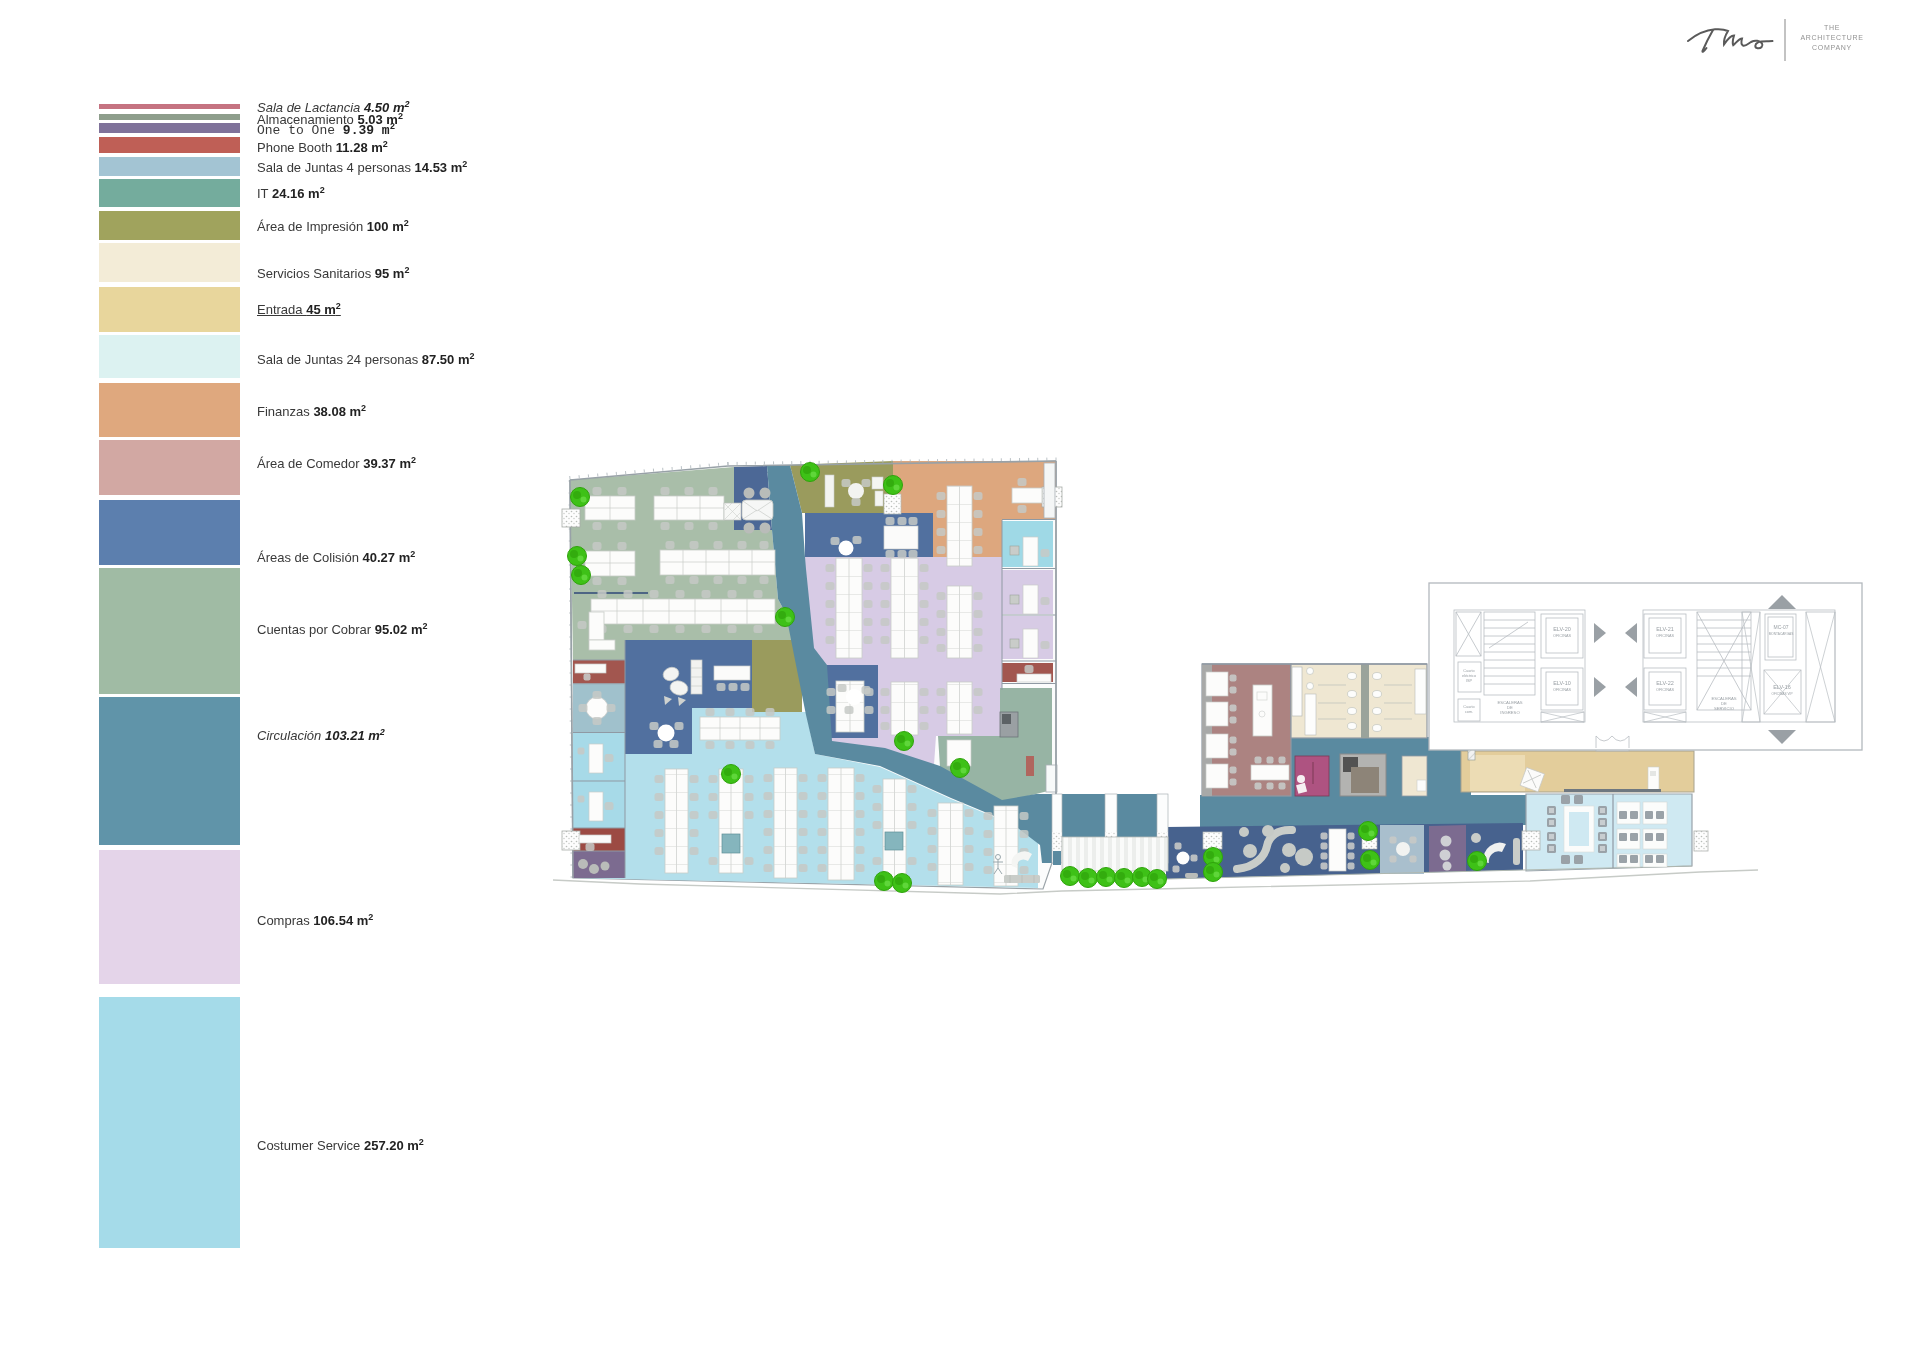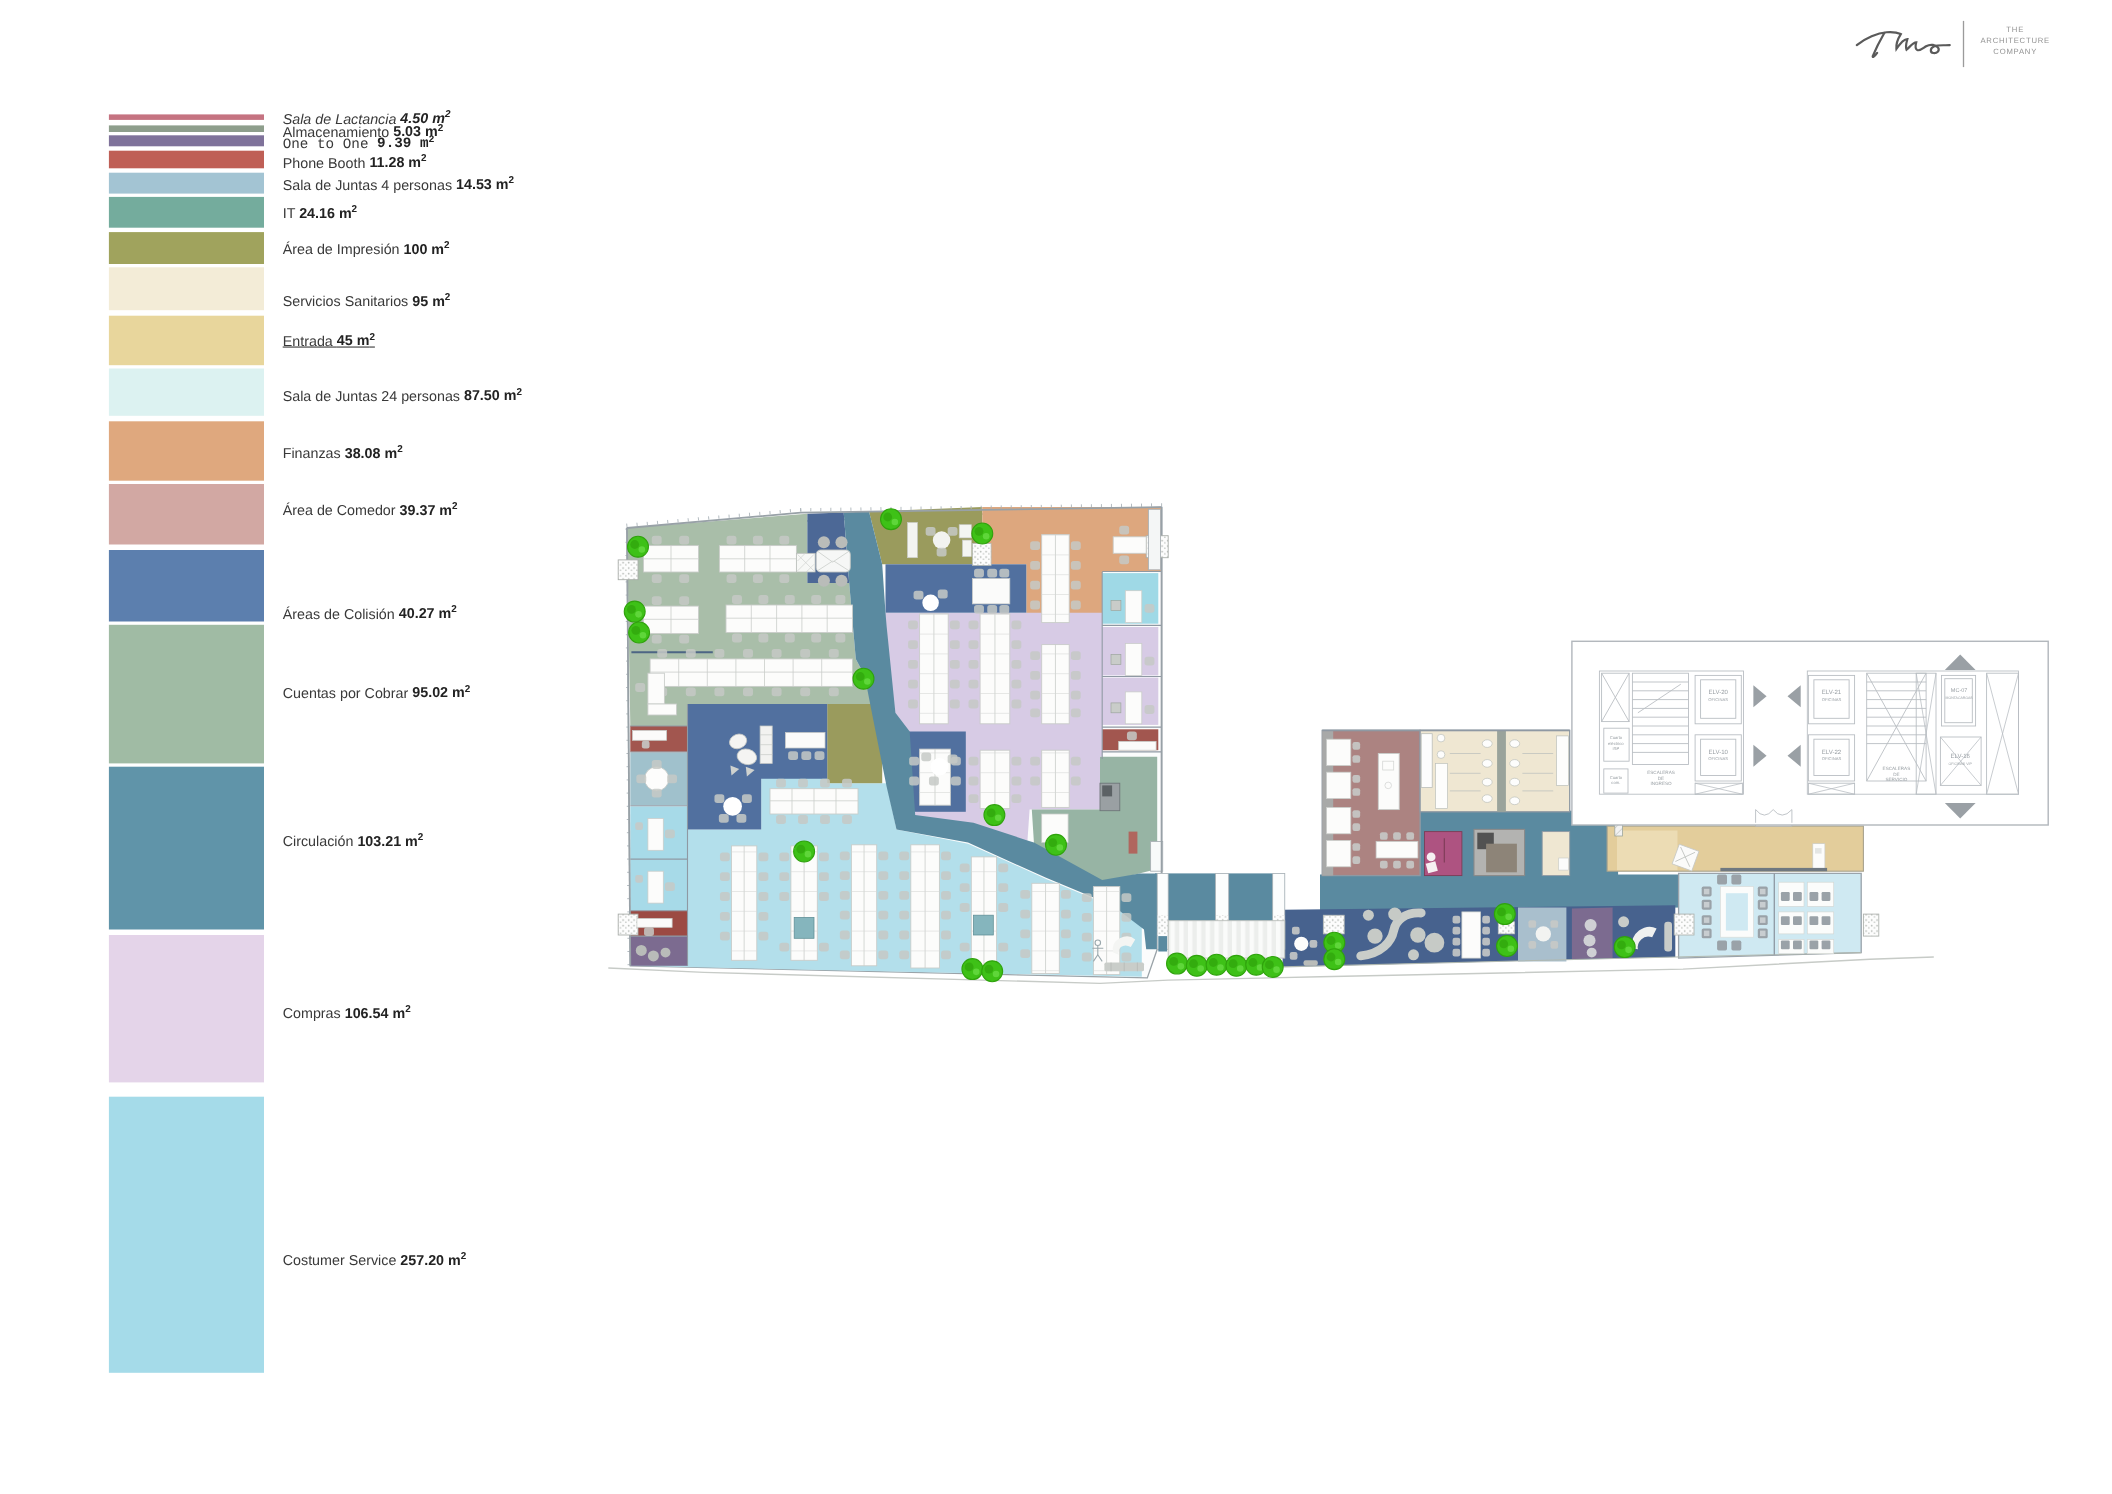--- a/index.html
+++ b/index.html
@@ -69,21 +69,21 @@
 <div class="lbl" style="top:351px;">Sala de Juntas 24 personas <b>87.50 m<sup>2</sup></b></div>
 
 <div class="lbl" style="top:403px;">Finanzas <b>38.08 m<sup>2</sup></b></div>
 
 <div class="lbl" style="top:455px;">Área de Comedor <b>39.37 m<sup>2</sup></b></div>
 
 <div class="lbl" style="top:549px;">Áreas de Colisión <b>40.27 m<sup>2</sup></b></div>
 
 <div class="lbl" style="top:620.5px;text-align:center;">Cuentas por Cobrar <b>95.02 m<sup>2</sup></b></div>
 
-<div class="lbl" style="top:756px;">Circulación <b>103.21 m<sup>2</sup></b></div>
+<div class="lbl" style="top:727px;font-style:italic;">Circulación <b>103.21 m<sup>2</sup></b></div>
 
 <div class="lbl" style="top:911.5px;">Compras <b>106.54 m<sup>2</sup></b></div>
 
 <div class="lbl" style="top:1136.5px;">Costumer Service <b>257.20 m<sup>2</sup></b></div>
 
 <svg id="logo" viewBox="0 0 240 80">
   <path d="M33,30 C29,37 25,45 22.5,51 C22,52.8 24,51.5 26.5,48" fill="none" stroke="#5a5a5a" stroke-width="2" stroke-linecap="round"></path>
   <path d="M8,41 C16,34.5 27,30 35,29.3 C41,28.8 45,29.6 48,31 C45.5,35 43.5,40 44,44.5 C47,40 51,35.5 54,35.5 C53,39 52.2,43 53.2,45.2 C56,43 59,38.5 62,38.5 C61.2,41.5 61,44.5 63,45.5 C65.5,46.5 68.5,43.5 71,42 C75,39.8 80,40.5 82,43.5 C83.5,46 81,48.8 77.5,48.2 C74.5,47.7 74.5,44 78,42.3 C82,40.4 88,41.5 92.5,41" fill="none" stroke="#5a5a5a" stroke-width="2" stroke-linecap="round"></path>
   <line x1="105" y1="19" x2="105" y2="61" stroke="#9b9b9b" stroke-width="1.2"></line>
 </svg>

